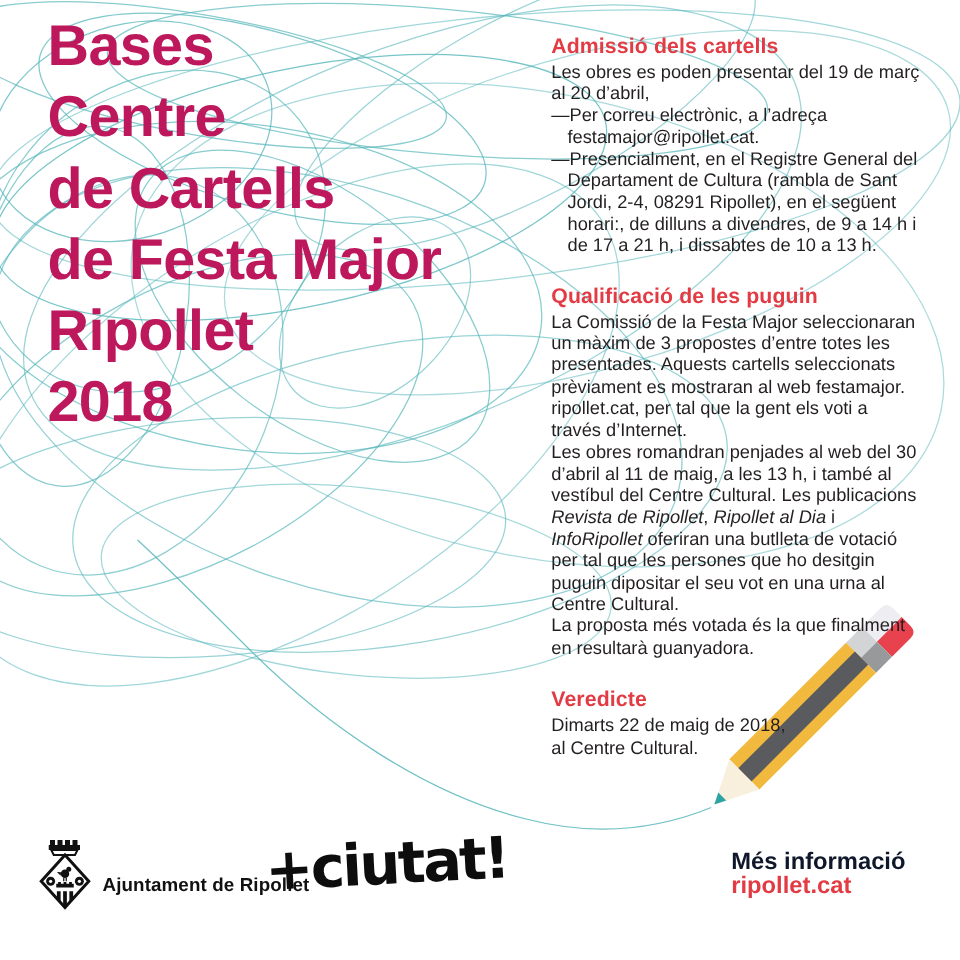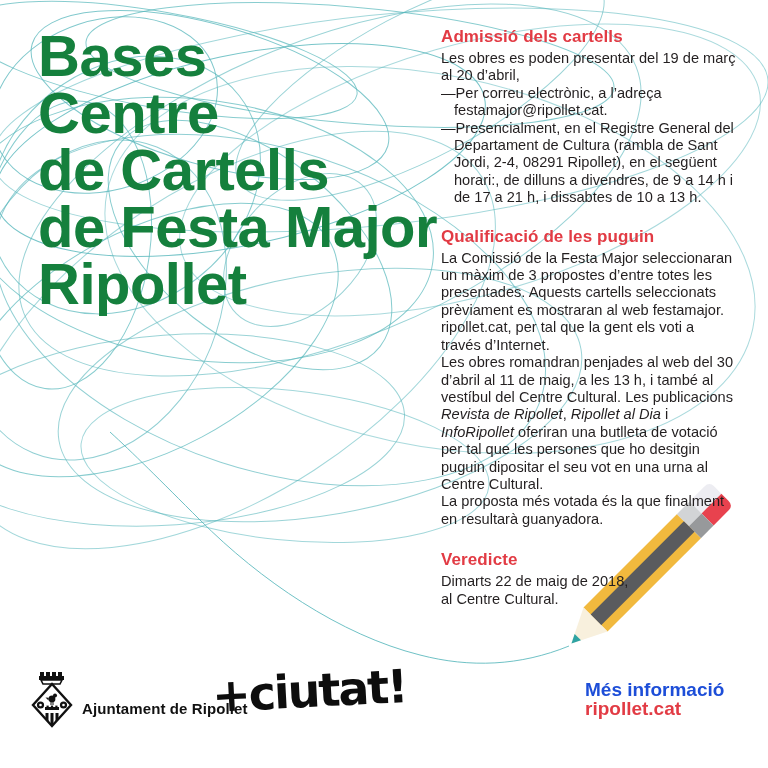--- a/index.html
+++ b/index.html
@@ -14,25 +14,25 @@
   }
   .bg-art {
     position: absolute;
     inset: 0;
     z-index: 0;
   }
   
   .title-block {
     position: absolute;
     left: 38px;
-    top: 27px;
+    top: 8px;
     z-index: 2;
-    color: #15803d;
-    font-weight: 700;
-    font-size: 58px;
+    color: #be185d;
+    font-weight: 700;
+    font-size: 46px;
     line-height: 57px;
     letter-spacing: -0.5px;
   }
   
   .right-col {
     position: absolute;
     left: 441px;
     top: 20px;
     width: 295px;
     z-index: 2;
@@ -97,21 +97,21 @@
   .more-info {
     position: absolute;
     left: 585px;
     top: 12px;
     line-height: 19px;
   }
   .more-info .label {
     display: block;
     font-weight: 700;
     font-size: 19px;
-    color: #1d4ed8;
+    color: #0f172a;
   }
   .more-info .link {
     display: block;
     font-weight: 700;
     font-size: 19px;
     color: #e23b44;
     text-decoration: none;
     cursor: pointer;
   }
 </style>
@@ -162,20 +162,21 @@
       <path d="M640.5,665 L649.5,665 L645,674 Z" fill="#2ea3a3"></path>
     </g>
   </svg>
 
   <div class="title-block">
     <div>Bases</div>
     <div>Centre</div>
     <div>de Cartells</div>
     <div>de Festa Major</div>
     <div>Ripollet</div>
+    <div>2018</div>
   </div>
 
   <div class="right-col">
 
     <div class="section-heading">Admissió dels cartells</div>
     <div class="body-copy">
       <p>Les obres es poden presentar del 19 de març al 20 d’abril,</p>
       <p class="hang">—Per correu electrònic, a l’adreça festamajor@​ripollet.cat.</p>
       <p class="hang">—Presencialment, en el Registre General del Departament de Cultura (rambla de Sant Jordi, 2-4, 08291 Ripollet), en el següent horari:, de dilluns a divendres, de 9 a 14 h i de 17 a 21 h, i dissabtes de 10 a 13 h.</p>
     </div>

